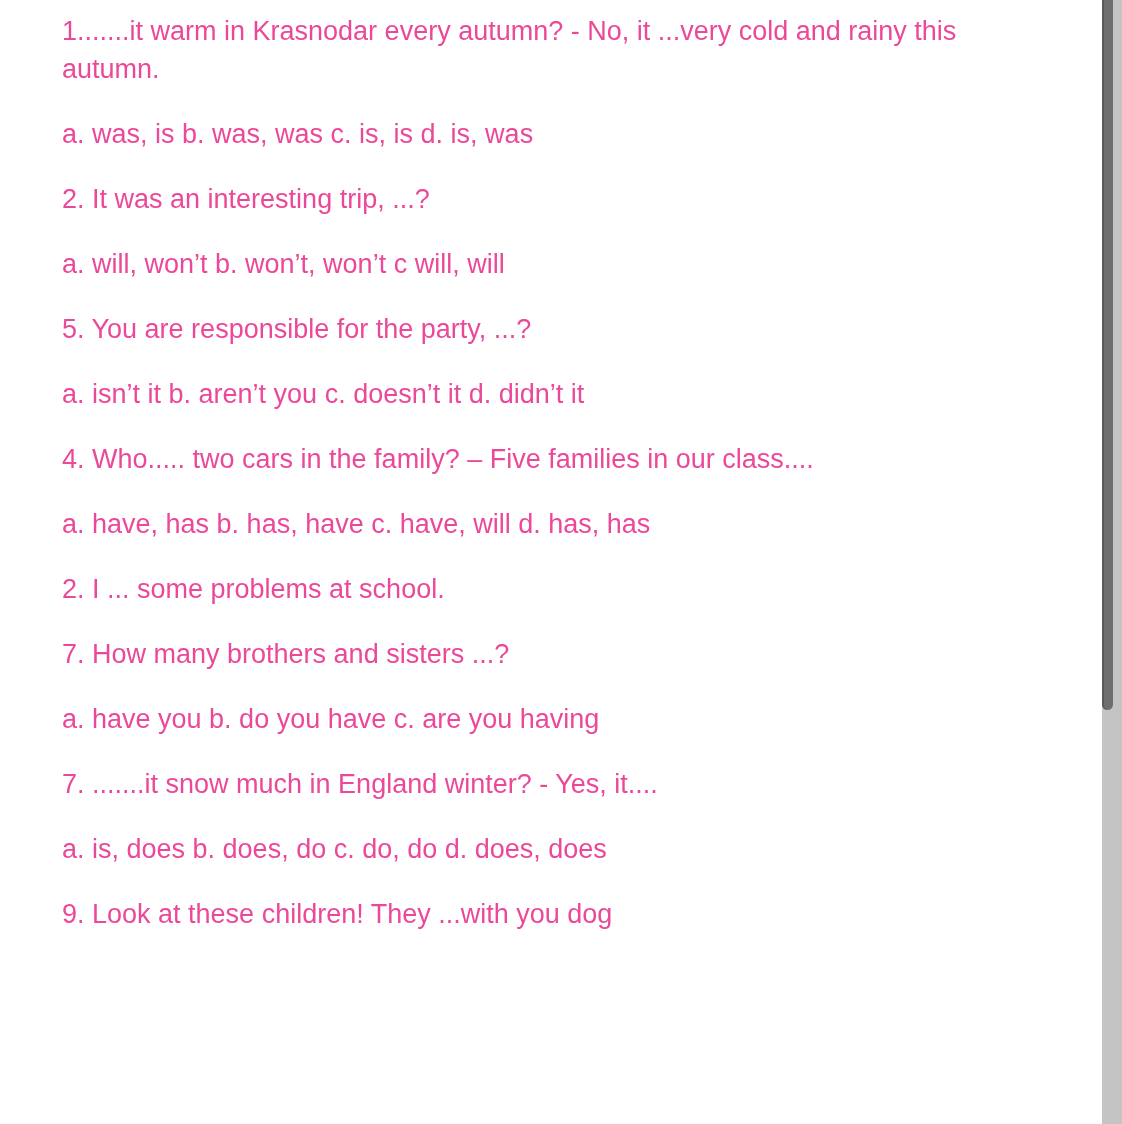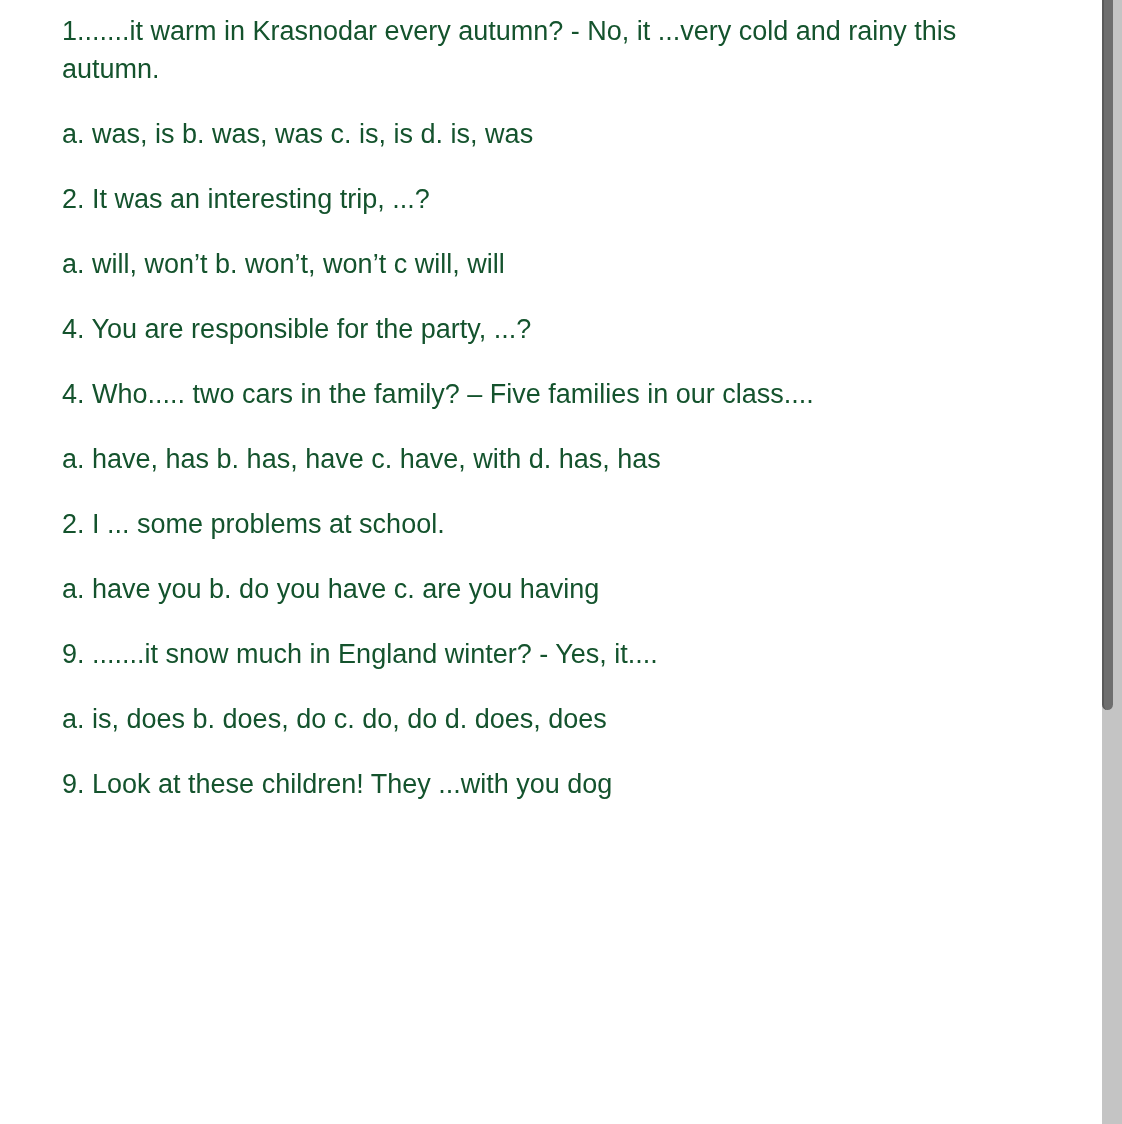--- a/index.html
+++ b/index.html
@@ -15,21 +15,21 @@
     font-family: "Liberation Sans", "DejaVu Sans", sans-serif;
   }
   .content {
     position: absolute;
     top: 0;
     left: 0;
     width: 1102px;
     height: 1124px;
     box-sizing: border-box;
     padding: 12px 40px 0 62px;
-    color: #14532d;
+    color: #ec4899;
     font-size: 27px;
     line-height: 38px;
     overflow: hidden;
   }
   .content p {
     margin: 27px 0;
     white-space: pre-line;
   }
   .content p:first-child {
     margin-top: 0;
@@ -56,25 +56,27 @@
 </style>
 </head>
 <body>
 
 <div class="content">
   <p>1.......it warm in Krasnodar every autumn? - No, it ...very cold and rainy this
 autumn.</p>
   <p>a. was, is b. was, was c. is, is d. is, was</p>
   <p>2. It was an interesting trip, ...?</p>
   <p>a. will, won’t b. won’t, won’t c will, will</p>
-  <p>4. You are responsible for the party, ...?</p>
+  <p>5. You are responsible for the party, ...?</p>
+  <p>a. isn’t it b. aren’t you c. doesn’t it d. didn’t it</p>
   <p>4. Who..... two cars in the family? – Five families in our class....</p>
-  <p>a. have, has b. has, have c. have, with d. has, has</p>
+  <p>a. have, has b. has, have c. have, will d. has, has</p>
   <p>2. I ... some problems at school.</p>
+  <p>7. How many brothers and sisters ...?</p>
   <p>a. have you b. do you have c. are you having</p>
-  <p>9. .......it snow much in England winter? - Yes, it....</p>
+  <p>7. .......it snow much in England winter? - Yes, it....</p>
   <p>a. is, does b. does, do c. do, do d. does, does</p>
   <p>9. Look at these children! They ...with you dog</p>
 </div>
 
 <div class="scroll-track">
   <div class="scroll-thumb"></div>
 </div>
 
 </body></html>

